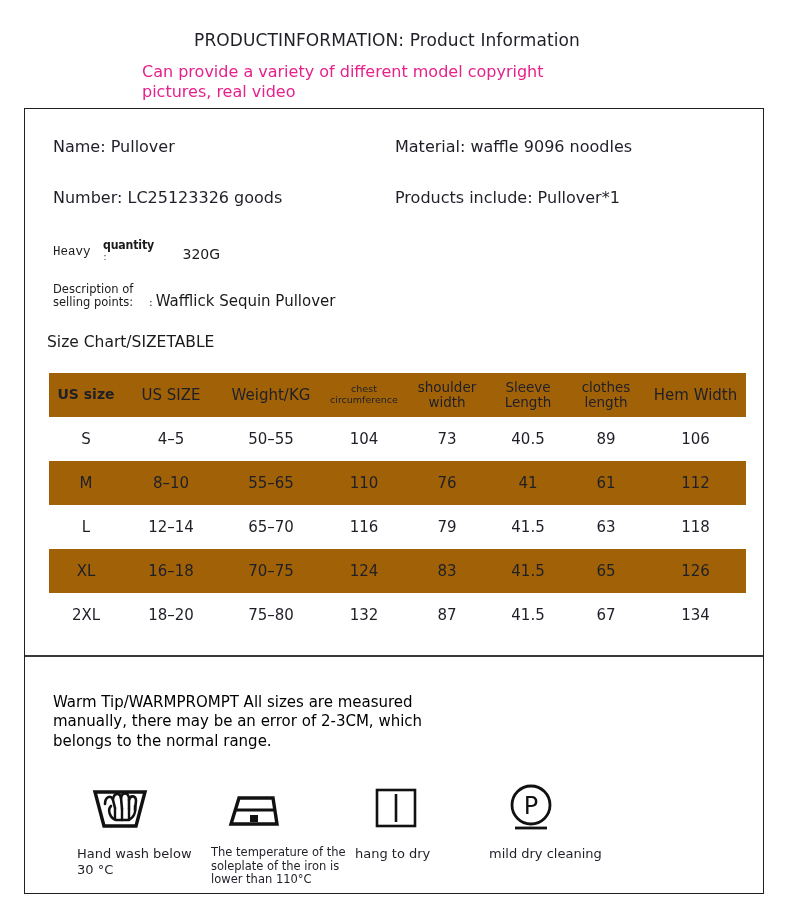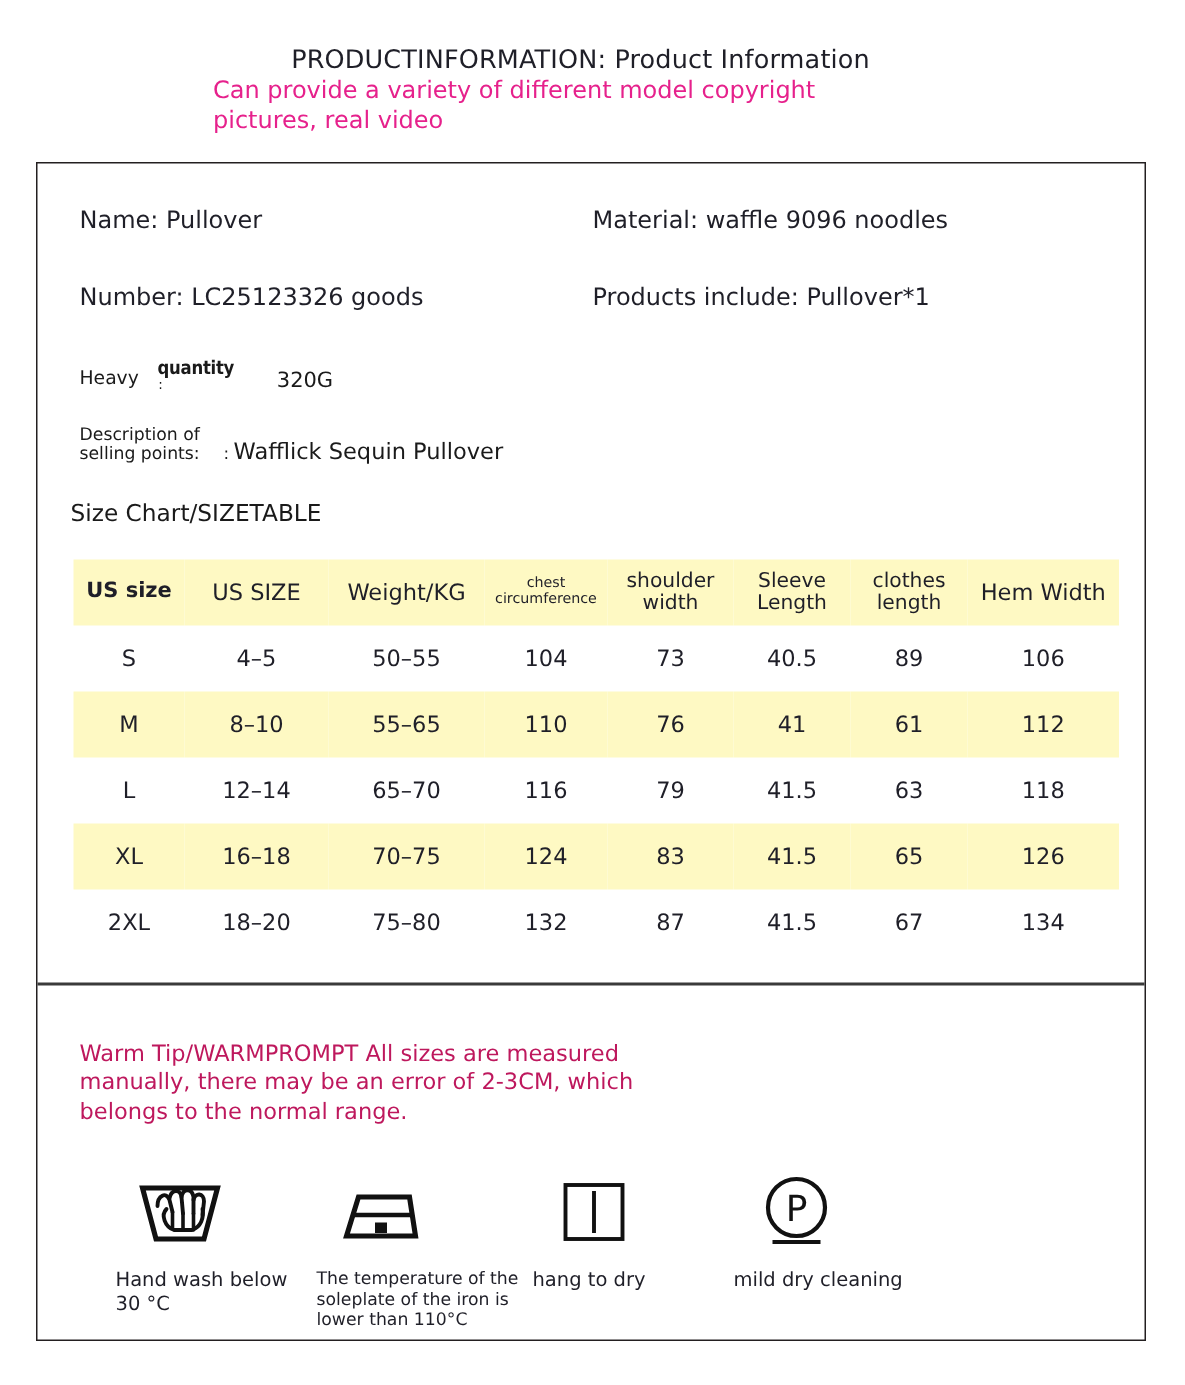--- a/index.html
+++ b/index.html
@@ -21,21 +21,21 @@
     text-align: center;
     font-size: 17px;
     color: #1f1f28;
     margin: 30px 16px 0 0;
     letter-spacing: 0.1px;
   }
   .page-subtitle {
     color: #e6218c;
     font-size: 16px;
     line-height: 1.28;
-    margin: 0 0 0 142px;
+    margin: 12px 0 0 142px;
     width: 430px;
   }
 
   
   .card {
     position: absolute;
     left: 24px;
     top: 108px;
     width: 740px;
     height: 786px;
@@ -58,21 +58,21 @@
   .line-name   { margin-top: 28px; }
   .line-number { margin-top: 32px; }
   .fld { font-size: 16px; color: #1f1f28; white-space: nowrap; }
 
   .line-heavy {
     margin-top: 32px;
     padding-left: 28px;
     display: flex;
     align-items: flex-end;
   }
-  .heavy-word { font-size: 12.5px; line-height: 1; padding-bottom: 4px; }
+  .heavy-word { font-size: 12.5px; line-height: 1; padding-bottom: 4px; font-family: Liberation Mono, monospace; }
   .heavy-qty-wrap {
     margin-left: 12px;
     display: flex;
     flex-direction: column;
     align-items: flex-start;
     line-height: 1;
     padding-bottom: 1px;
   }
   .heavy-qty {
     font-size: 12.5px;
@@ -123,21 +123,21 @@
   }
   table.size-table td, table.size-table th {
     text-align: center;
     font-weight: normal;
     font-size: 15px;
     color: #1f1f28;
     padding: 0;
     height: 44px;
     vertical-align: middle;
   }
-  tr.band { background: #fef9c3; }
+  tr.band { background: #a16207; }
   th.hd { font-size: 15px; line-height: 1.1; }
   th.hd.bold-hd { font-weight: bold; font-size: 14px; }
   th.hd.small-hd { font-size: 9.5px; line-height: 1.15; }
   th.hd.two-line  { font-size: 13.5px; line-height: 1.12; }
 
   .col-1 { width: 74px; }
   .col-2 { width: 96px; }
   .col-3 { width: 104px; }
   .col-4 { width: 82px; }
   .col-5 { width: 84px; }
@@ -151,21 +151,21 @@
     background: #3a3a3a;
     margin: 18px 0 0 0;
   }
 
   
   .warm-tip {
     font-size: 15px;
     line-height: 1.32;
     padding: 36px 0 0 28px;
     width: 400px;
-    color: #be185d;
+    color: #000000;
   }
 
   
   .care-row {
     display: flex;
     padding: 26px 0 0 52px;
   }
   .care-item { width: 134px; }
   .care-item.wide { width: 144px; }
   .icon-box {

